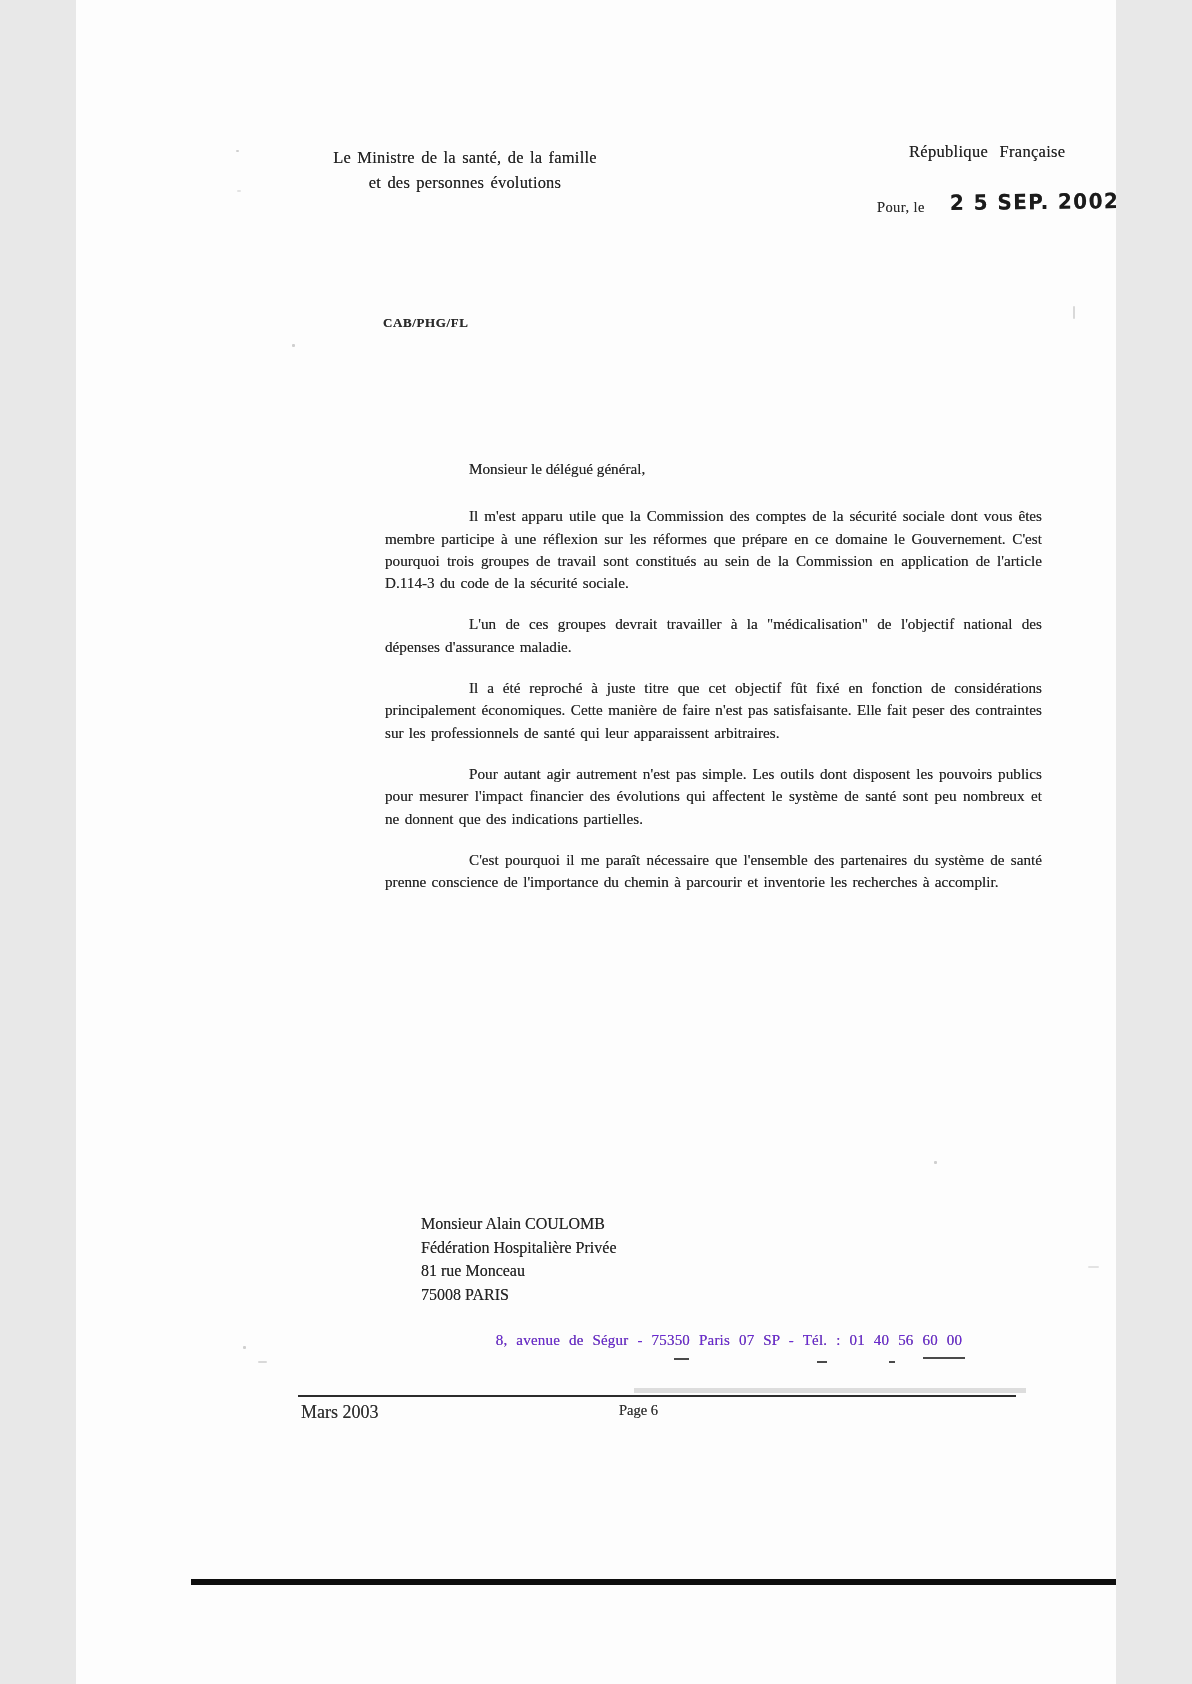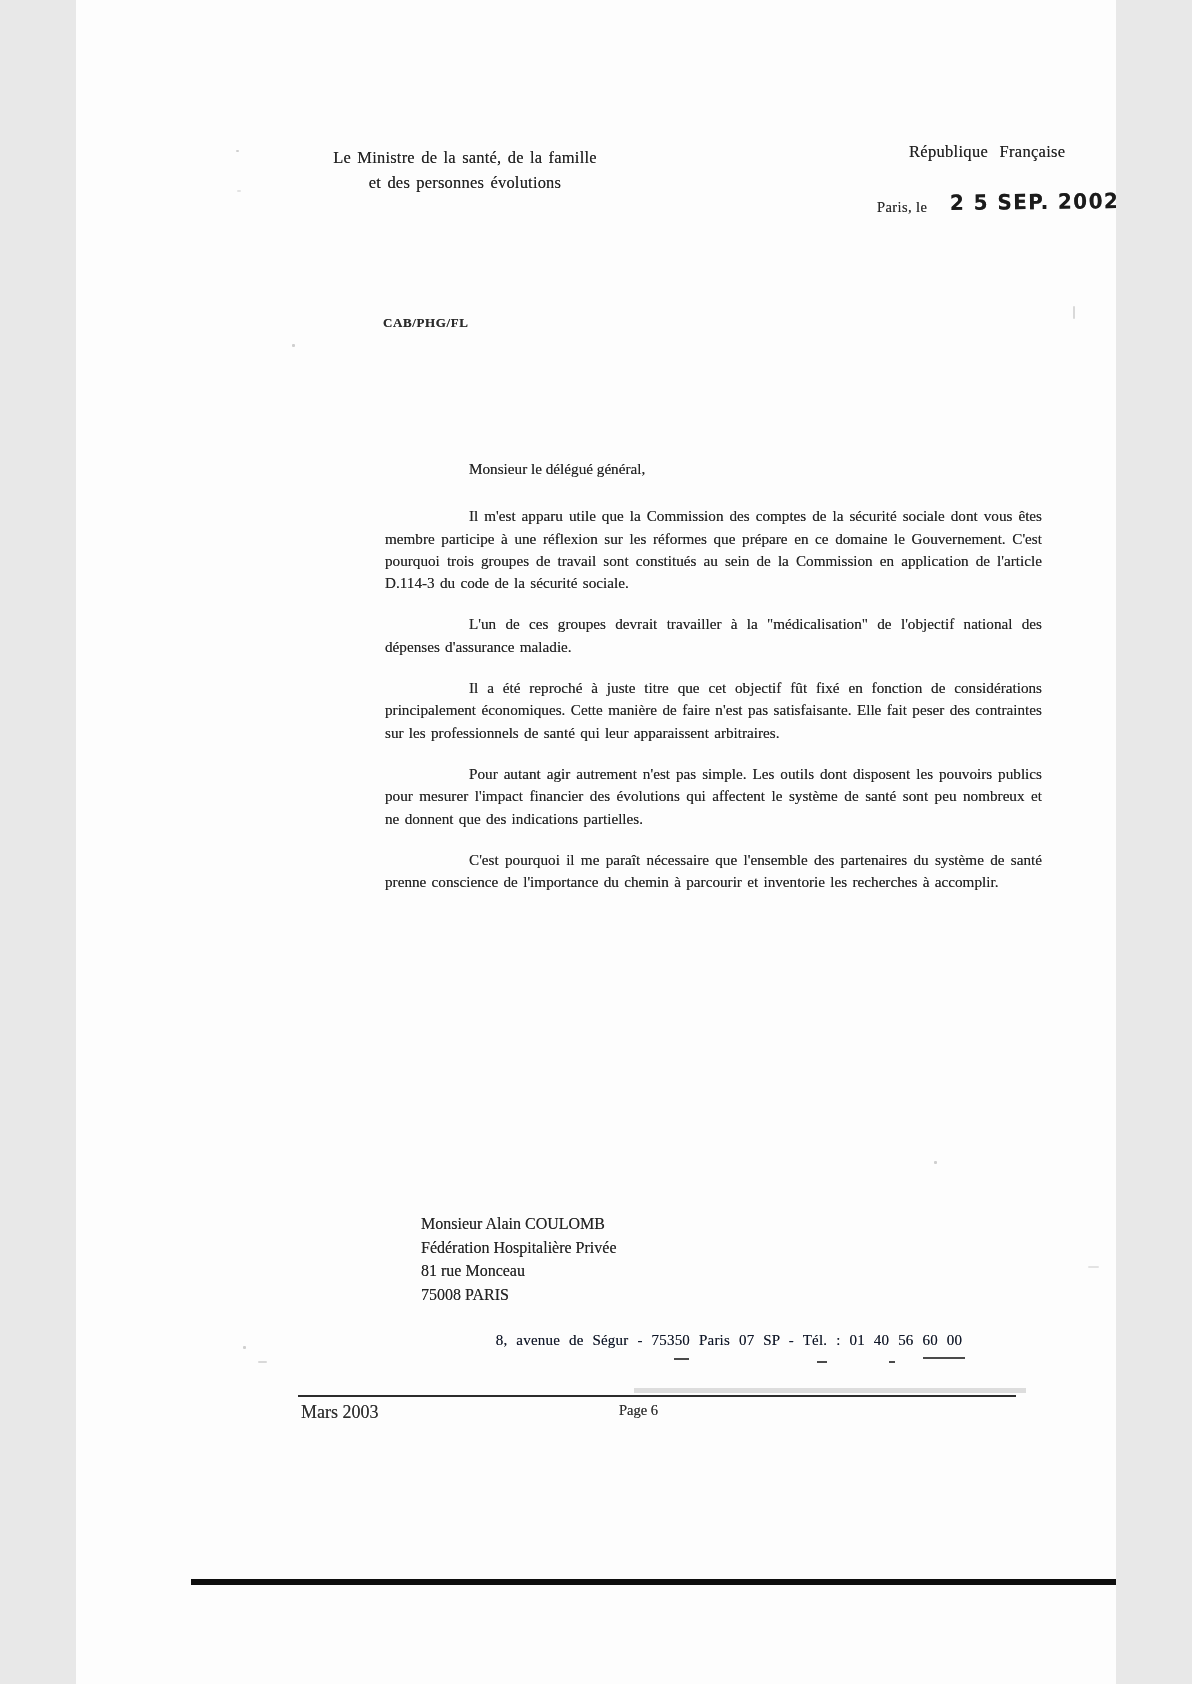--- a/index.html
+++ b/index.html
@@ -48,21 +48,21 @@
   .para{margin:0 0 19px 0;text-indent:84px;word-spacing:1.5px;}
   
   .recipient{
     position:absolute;left:345px;top:1212px;
     font-size:16px;line-height:23.5px;color:#242424;
   }
   
   .footer-address{
     position:absolute;left:353px;top:1332px;width:600px;
     text-align:center;font-size:15px;word-spacing:5px;
-    letter-spacing:.2px;color:#0f172a;white-space:nowrap;
+    letter-spacing:.2px;color:#6d28d9;white-space:nowrap;
   }
   .u-mark{position:absolute;background:#4a4a4a;height:2px;}
   .footer-rule{position:absolute;left:222px;top:1395px;width:718px;height:2px;background:#2c2c2c;}
   .footer-rule-smudge{position:absolute;left:558px;top:1388px;width:392px;height:5px;background:rgba(110,110,110,.22);}
   .footer-doc-date{position:absolute;left:225px;top:1402px;font-size:18px;color:#2f2f2f;}
   .footer-page{position:absolute;left:543px;top:1402px;font-size:14.5px;color:#2f2f2f;}
   .bottom-rule{position:absolute;left:115px;top:1579px;width:975px;height:6px;background:#0e0e0e;}
   
   .speck{position:absolute;background:rgba(0,0,0,.18);border-radius:1px;}
   .sp1{left:160px;top:150px;width:3px;height:2px;}
@@ -79,21 +79,21 @@
 
 <div class="page">
 
   <div class="sender">
     <div>Le Ministre de la santé, de la famille</div>
     <div>et des personnes évolutions</div>
   </div>
 
   <div class="republic">République Française</div>
 
-  <div class="place-date-label">Paris, le</div>
+  <div class="place-date-label">Pour, le</div>
   <div class="date-stamp">2 5 SEP. 2002</div>
 
   <div class="ref">CAB/PHG/FL</div>
 
   <div class="body">
     <p class="salutation">Monsieur le délégué général,</p>
     <p class="para">Il m'est apparu utile que la Commission des comptes de la sécurité sociale dont vous êtes membre participe à une réflexion sur les réformes que prépare en ce domaine le Gouvernement. C'est pourquoi trois groupes de travail sont constitués au sein de la Commission en application de l'article D.114-3 du code de la sécurité sociale.</p>
     <p class="para">L'un de ces groupes devrait travailler à la "médicalisation" de l'objectif national des dépenses d'assurance maladie.</p>
     <p class="para">Il a été reproché à juste titre que cet objectif fût fixé en fonction de considérations principalement économiques. Cette manière de faire n'est pas satisfaisante. Elle fait peser des contraintes sur les professionnels de santé qui leur apparaissent arbitraires.</p>
     <p class="para">Pour autant agir autrement n'est pas simple. Les outils dont disposent les pouvoirs publics pour mesurer l'impact financier des évolutions qui affectent le système de santé sont peu nombreux et ne donnent que des indications partielles.</p>

